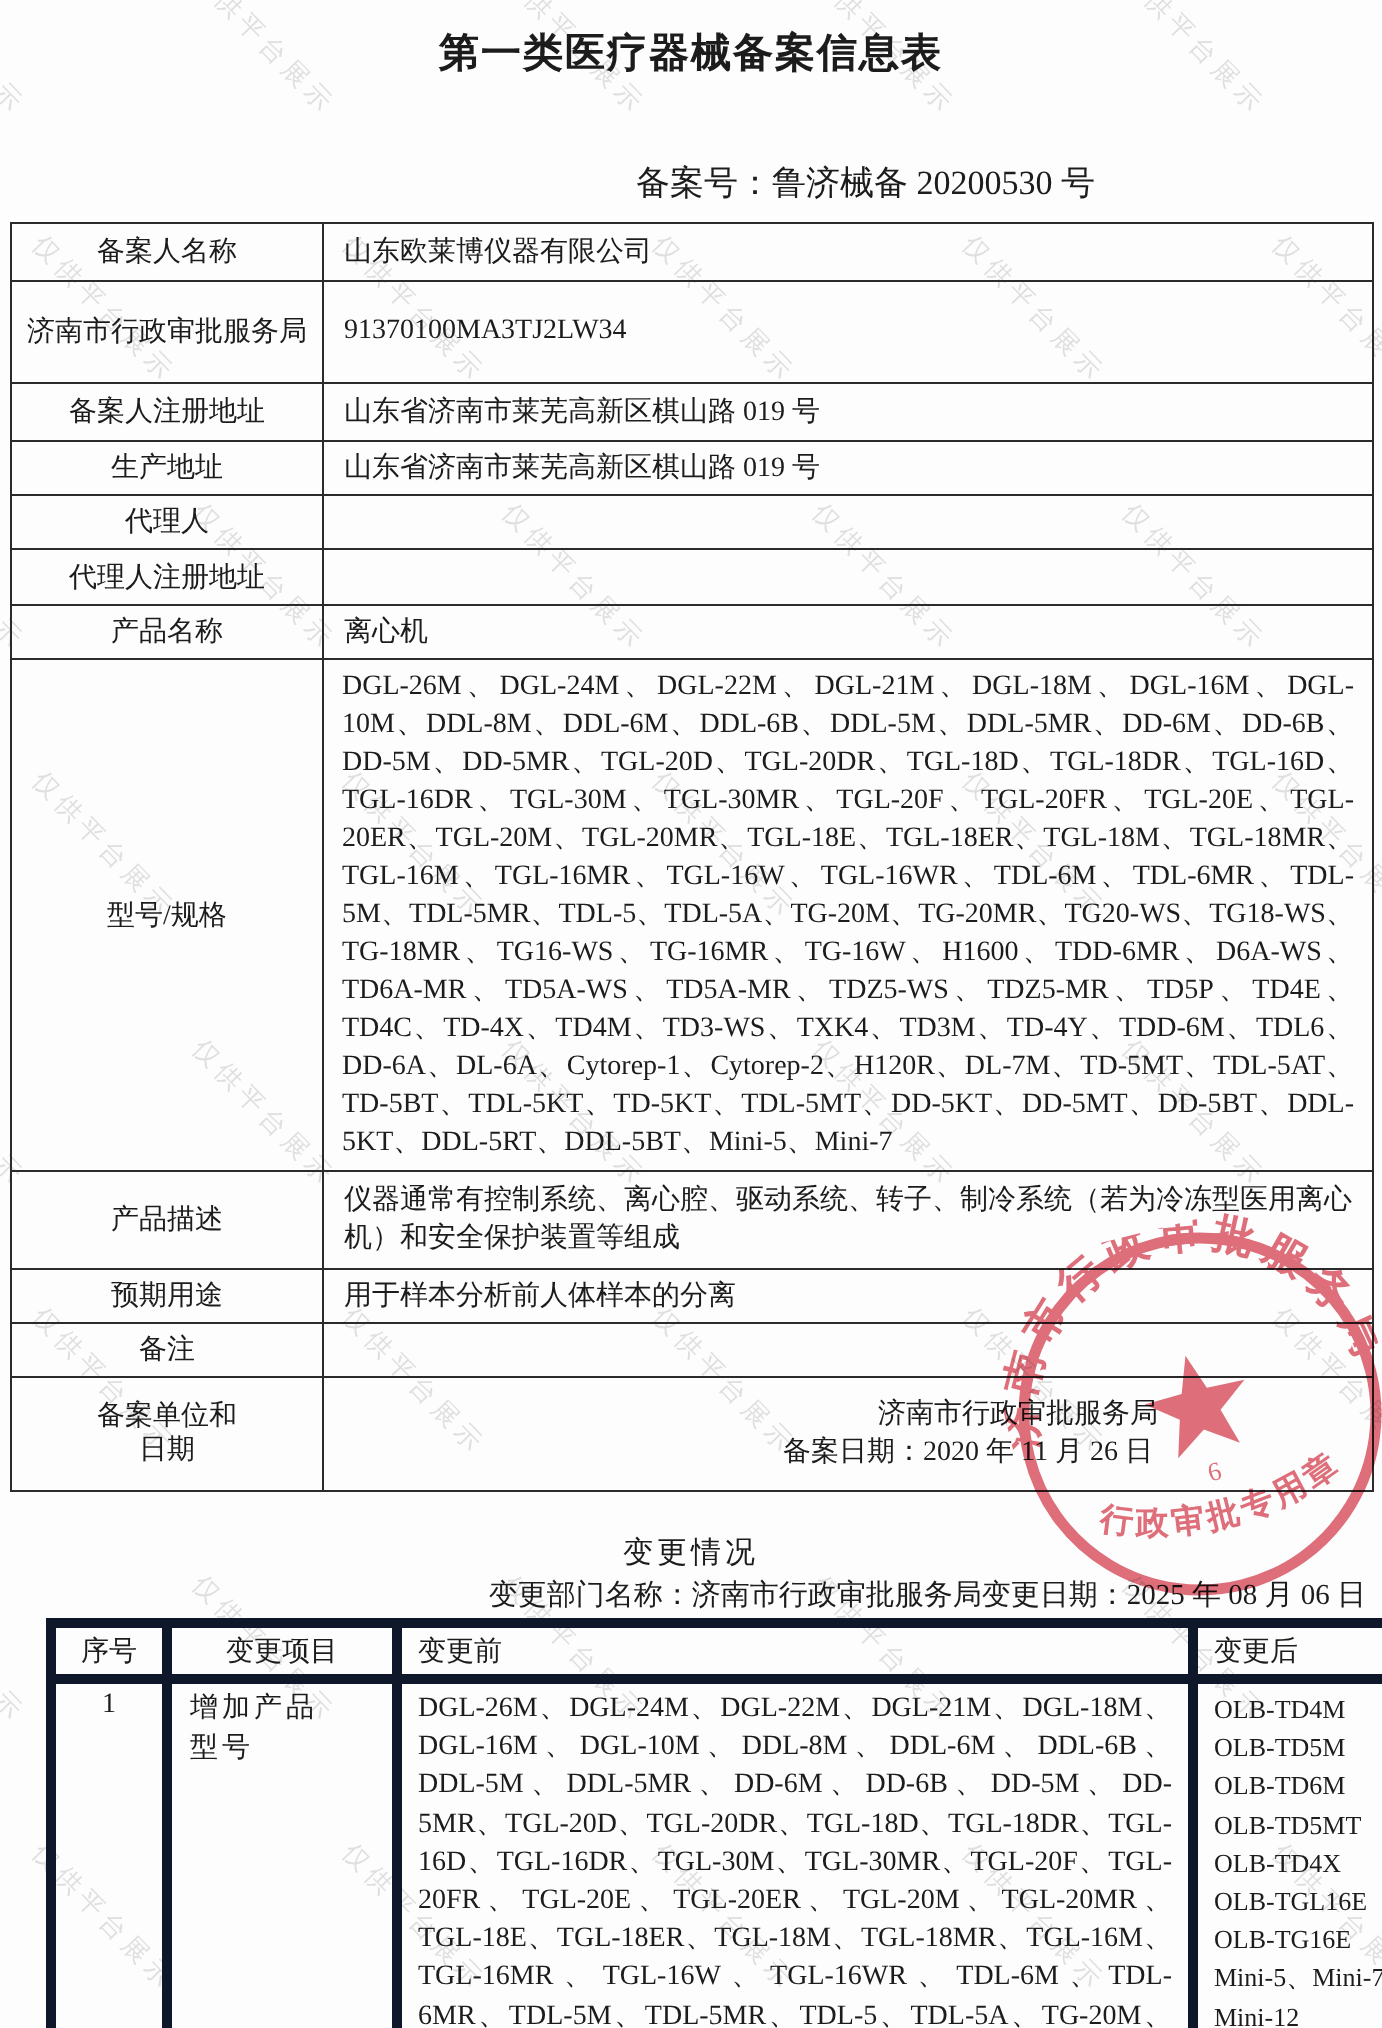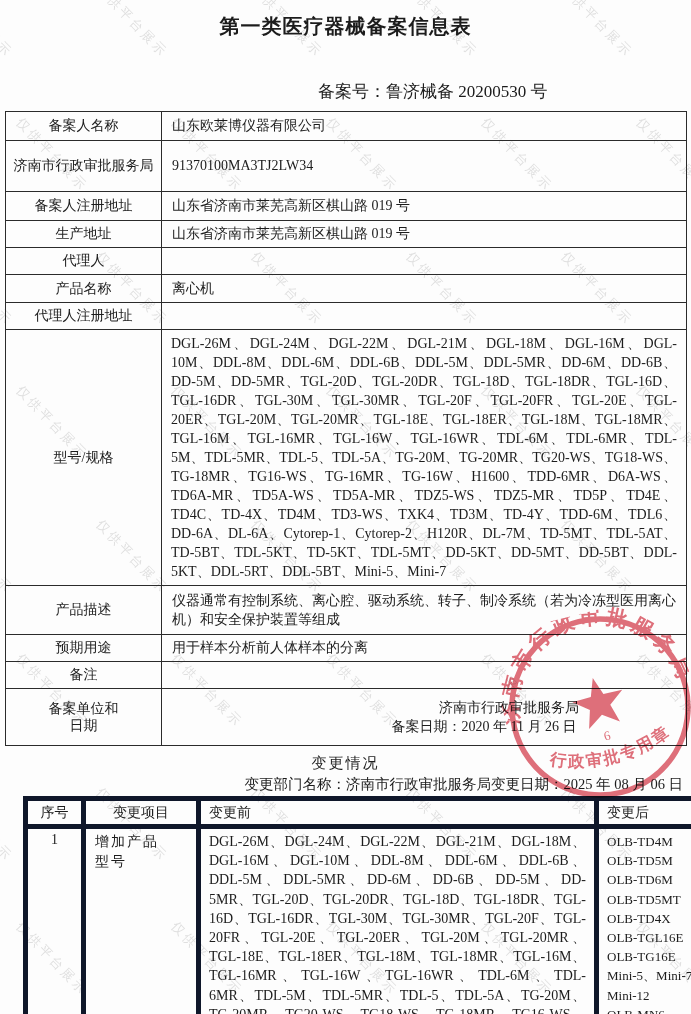--- a/index.html
+++ b/index.html
@@ -36,21 +36,21 @@
   .main-table tr:nth-child(10) td{height:22px;}
   .main-table tr:nth-child(11) td{height:22px;}
   .main-table tr:nth-child(12) td{height:52px;}
   .models-cell{font-size:13px; line-height:19px; text-align:justify; padding:4px 9px !important;
     font-family:"Liberation Serif","DejaVu Serif",serif;}
   .desc-cell{line-height:19px;}
   .main-table tr:nth-child(12) td.lbl{padding:2px 40px; line-height:17px;}
   .filing-org{text-align:center; padding-left:170px; line-height:19px;}
   .filing-date{text-align:center; padding-left:120px; line-height:19px;}
   
-  .change-title{text-align:center; font-size:15px; margin-top:8px; letter-spacing:2px;}
+  .change-title{text-align:center; font-size:15px; margin-top:21px; letter-spacing:2px;}
   .change-meta{display:flex; justify-content:flex-end; margin:2px 8px 2px 228px; font-size:14.5px;}
   .change-table{margin-left:23px; width:665px; table-layout:fixed;}
   .change-table th,.change-table td{border:5px solid #0f172a; font-size:14px; font-weight:normal;}
   .col-no{width:49px;} .col-item{width:106px;} .col-before{width:377px;} .col-after{width:133px;}
   .change-table th{height:21px; text-align:left; padding:1px 8px;}
   .change-table th.c{text-align:center; padding:1px 2px;}
   .change-table td{vertical-align:top;}
   .no-cell{text-align:center; padding-top:3px;}
   .item-cell{padding:3px 30px 3px 9px; letter-spacing:2px; line-height:20px;}
   .before-cell{font-size:13px; line-height:19.2px; text-align:justify; padding:3px 8px;}
@@ -129,26 +129,26 @@
           </tr>
       <tr>
             <td class="lbl">生产地址</td>
             <td class="val">山东省济南市莱芜高新区棋山路 019 号</td>
           </tr>
       <tr>
             <td class="lbl">代理人</td>
             <td class="val"></td>
           </tr>
       <tr>
+            <td class="lbl">代理人注册地址</td>
+            <td class="val"></td>
+          </tr>
+      <tr>
             <td class="lbl">产品名称</td>
             <td class="val">离心机</td>
-          </tr>
-      <tr>
-            <td class="lbl">代理人注册地址</td>
-            <td class="val"></td>
           </tr>
       <tr>
             <td class="lbl">型号/规格</td>
             <td class="val models-cell">DGL-26M、DGL-24M、DGL-22M、DGL-21M、DGL-18M、DGL-16M、DGL-10M、DDL-8M、DDL-6M、DDL-6B、DDL-5M、DDL-5MR、DD-6M、DD-6B、DD-5M、DD-5MR、TGL-20D、TGL-20DR、TGL-18D、TGL-18DR、TGL-16D、TGL-16DR、TGL-30M、TGL-30MR、TGL-20F、TGL-20FR、TGL-20E、TGL-20ER、TGL-20M、TGL-20MR、TGL-18E、TGL-18ER、TGL-18M、TGL-18MR、TGL-16M、TGL-16MR、TGL-16W、TGL-16WR、TDL-6M、TDL-6MR、TDL-5M、TDL-5MR、TDL-5、TDL-5A、TG-20M、TG-20MR、TG20-WS、TG18-WS、TG-18MR、TG16-WS、TG-16MR、TG-16W、H1600、TDD-6MR、D6A-WS、TD6A-MR、TD5A-WS、TD5A-MR、TDZ5-WS、TDZ5-MR、TD5P、TD4E、TD4C、TD-4X、TD4M、TD3-WS、TXK4、TD3M、TD-4Y、TDD-6M、TDL6、DD-6A、DL-6A、Cytorep-1、Cytorep-2、H120R、DL-7M、TD-5MT、TDL-5AT、TD-5BT、TDL-5KT、TD-5KT、TDL-5MT、DD-5KT、DD-5MT、DD-5BT、DDL-5KT、DDL-5RT、DDL-5BT、Mini-5、Mini-7</td>
           </tr>
       <tr>
             <td class="lbl">产品描述</td>
             <td class="val desc-cell">仪器通常有控制系统、离心腔、驱动系统、转子、制冷系统（若为冷冻型医用离心机）和安全保护装置等组成</td>
           </tr>
       <tr>

